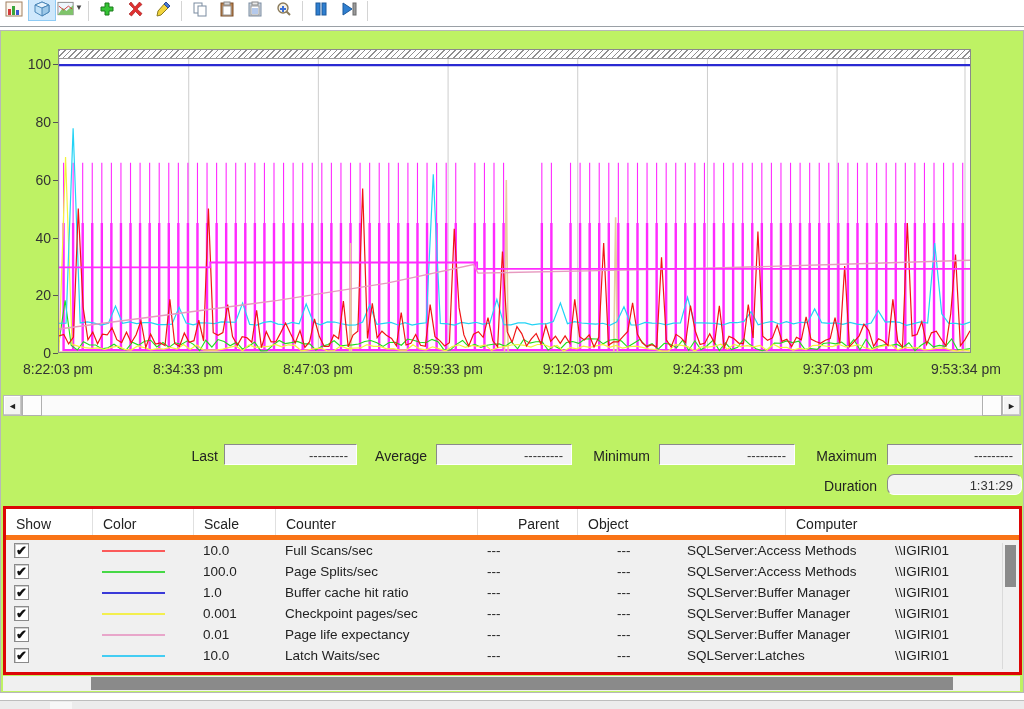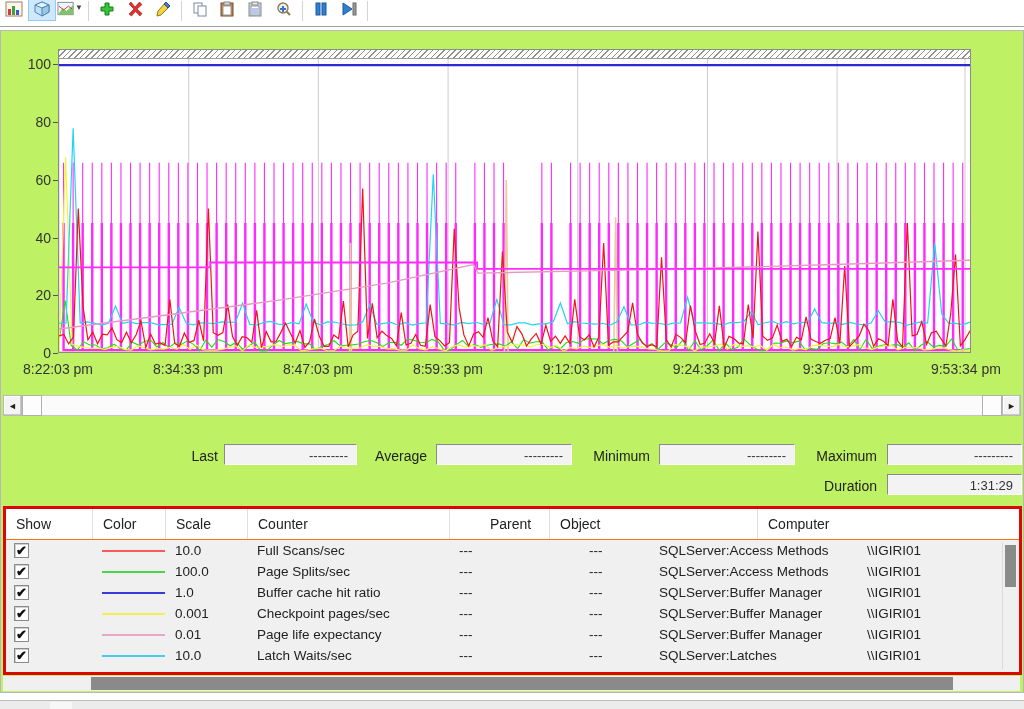--- a/index.html
+++ b/index.html
@@ -41,26 +41,26 @@
   
   .stat-label { position:absolute; font-size:14px; color:#222; text-align:right; width:100px; }
   .stat-field { position:absolute; height:21px; background:#f3f3f3;
     border-top:1px solid #8a8a8a; border-left:1px solid #8a8a8a;
     border-bottom:1px solid #ffffff; border-right:1px solid #ffffff;
     font-size:13px; color:#333; text-align:right; padding:3px 8px 0 0; }
 
   
   #legend-panel { position:absolute; left:2px; top:475px; width:1019px; height:169px;
     border:3px solid #dc0606; background:#f0f0f0; }
-  #legend-header { display:flex; background:#ffffff; height:31px; border-bottom:1px solid #f97316; }
+  #legend-header { display:flex; background:#ffffff; height:31px; border-bottom:5px solid #f97316; }
   .hcell { font-size:14px; color:#222; padding:7px 0 0 10px; border-left:1px solid #e0e0e0; height:100%; }
   .hcell:first-child { border-left:none; }
   .lrow { display:flex; height:21px; align-items:center; }
   .lcell { font-size:13.5px; color:#222; padding-left:10px; white-space:nowrap; overflow:hidden; }
-  .c-show{width:86px;} .c-color{width:73px;} .c-scale{width:82px;} .c-counter{width:202px;}
+  .c-show{width:86px;} .c-color{width:73px;} .c-scale{width:82px;margin-left:28px;} .c-counter{width:202px;}
   .c-inst{width:100px;} .c-parent{width:100px;padding-left:40px;} .c-object{width:208px;} .c-comp{width:124px;}
   .cb { width:15px; height:15px; background:#ffffff; border:1px solid #8a8a8a;
     box-shadow:inset 1px 1px 0 #cfcfcf; margin-left:8px;
     font-size:13px; line-height:13px; font-weight:bold; color:#111; text-align:center; }
   .swatch { width:66px; height:2px; margin-left:10px; }
   #legend-vscroll { position:absolute; right:2px; top:34px; width:15px; height:126px; background:#f0f0f0; border-left:1px solid #dadada; }
   #legend-vthumb { position:absolute; left:2px; top:2px; width:11px; height:42px; background:#8a8a8a; }
 
   
   #bottom-hscroll { position:absolute; left:2px; top:645px; width:1017px; height:15px; background:#f0f0f0; }
@@ -221,21 +221,21 @@
 
   <div class="stat-label" style="left:117px; top:417px;">Last</div>
   <div class="stat-field" style="left:223px; top:413px; width:133px;">---------</div>
   <div class="stat-label" style="left:326px; top:417px;">Average</div>
   <div class="stat-field" style="left:435px; top:413px; width:136px;">---------</div>
   <div class="stat-label" style="left:549px; top:417px;">Minimum</div>
   <div class="stat-field" style="left:658px; top:413px; width:136px;">---------</div>
   <div class="stat-label" style="left:776px; top:417px;">Maximum</div>
   <div class="stat-field" style="left:886px; top:413px; width:135px;">---------</div>
   <div class="stat-label" style="left:776px; top:447px;">Duration</div>
-  <div class="stat-field" style="left:886px; top:443px; width:135px;">1:31:29</div>
+  <div class="stat-field" style="left:886px; top:443px; width:135px;border-radius:7px;">1:31:29</div>
 
   <div id="legend-panel">
     <div id="legend-header">
         <div class="hcell c-show">Show</div>
         <div class="hcell c-color">Color</div>
         <div class="hcell c-scale">Scale</div>
         <div class="hcell c-counter">Counter</div>
         <div class="hcell c-parent">Parent</div>
         <div class="hcell c-object">Object</div>
         <div class="hcell c-comp">Computer</div>

